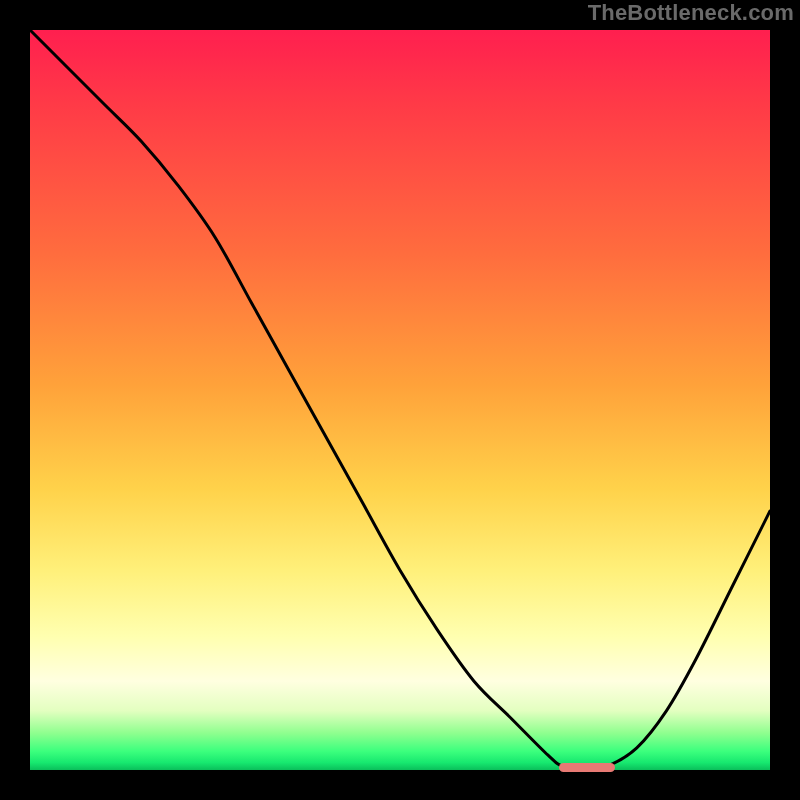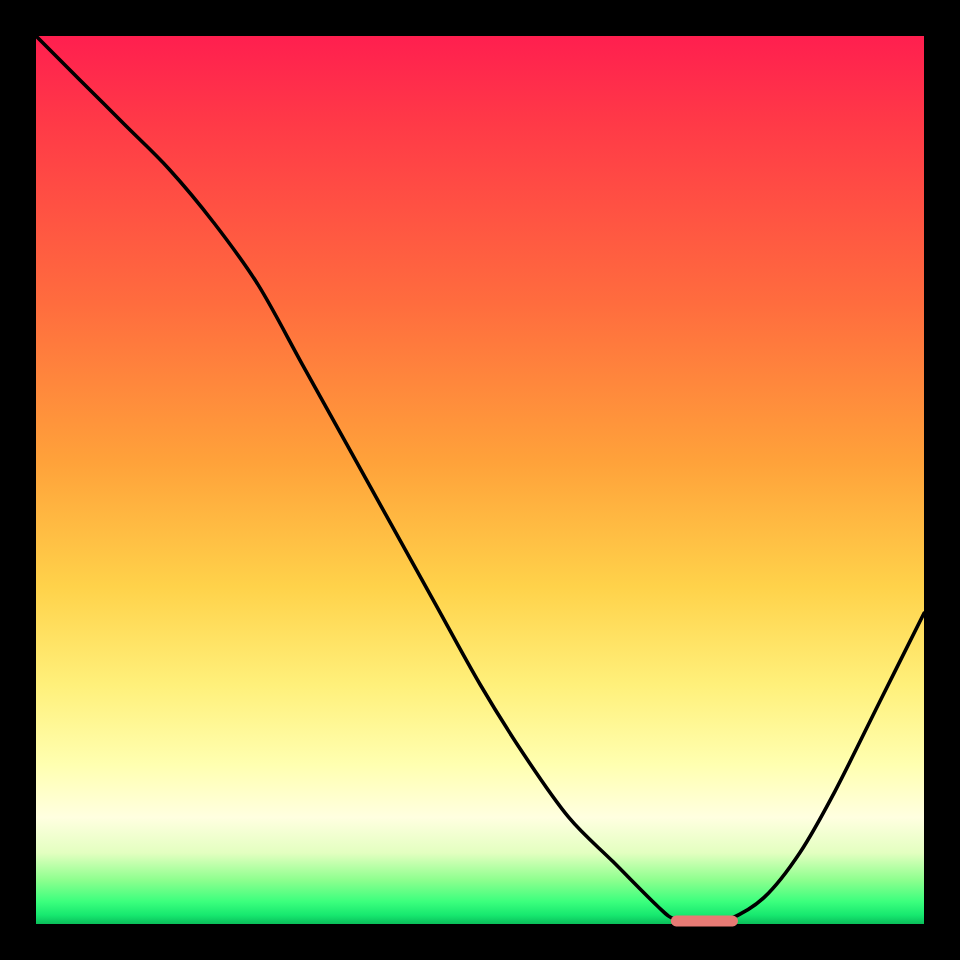--- a/index.html
+++ b/index.html
@@ -75,20 +75,21 @@
     border-radius: 5px;
     background: #e77a74;
     z-index: 2;
   }
 </style>
 </head>
 <body>
 
 <div class="frame">
 
+  <div class="watermark">TheBottleneck.com</div>
 
   <div class="plot-outer">
     <div class="gradient"></div>
 
     <svg class="curve" viewBox="0 0 740 740" preserveAspectRatio="none">
       <path id="curve-path" fill="none" stroke="#000000" stroke-width="3" stroke-linecap="round" stroke-linejoin="round" d="M 0.00 0.00 C 6.17 6.17 24.67 24.67 37.00 37.00 C 49.33 49.33 61.67 61.67 74.00 74.00 C 86.33 86.33 98.67 97.43 111.00 111.00 C 123.33 124.57 135.67 139.37 148.00 155.40 C 160.33 171.43 172.67 187.47 185.00 207.20 C 197.33 226.93 209.67 251.60 222.00 273.80 C 234.33 296.00 246.67 318.20 259.00 340.40 C 271.33 362.60 283.67 384.80 296.00 407.00 C 308.33 429.20 320.67 451.40 333.00 473.60 C 345.33 495.80 357.67 519.23 370.00 540.20 C 382.33 561.17 394.67 580.90 407.00 599.40 C 419.33 617.90 431.67 636.40 444.00 651.20 C 456.33 666.00 468.67 675.87 481.00 688.20 C 493.33 700.53 509.37 717.18 518.00 725.20 C 526.63 733.22 526.63 733.83 532.80 736.30 C 538.97 738.77 547.60 740.00 555.00 740.00 C 562.40 740.00 568.57 740.00 577.20 736.30 C 585.83 732.60 596.93 727.05 606.80 717.80 C 616.67 708.55 626.53 695.60 636.40 680.80 C 646.27 666.00 654.90 649.97 666.00 629.00 C 677.10 608.03 690.67 579.67 703.00 555.00 C 715.33 530.33 733.83 493.33 740.00 481.00 "></path>
     </svg>
 
     <div id="marker" class="marker" style="left: 529.1px; width: 55.5px; bottom: -2px; background: rgb(231, 122, 116);"></div>
   </div>

